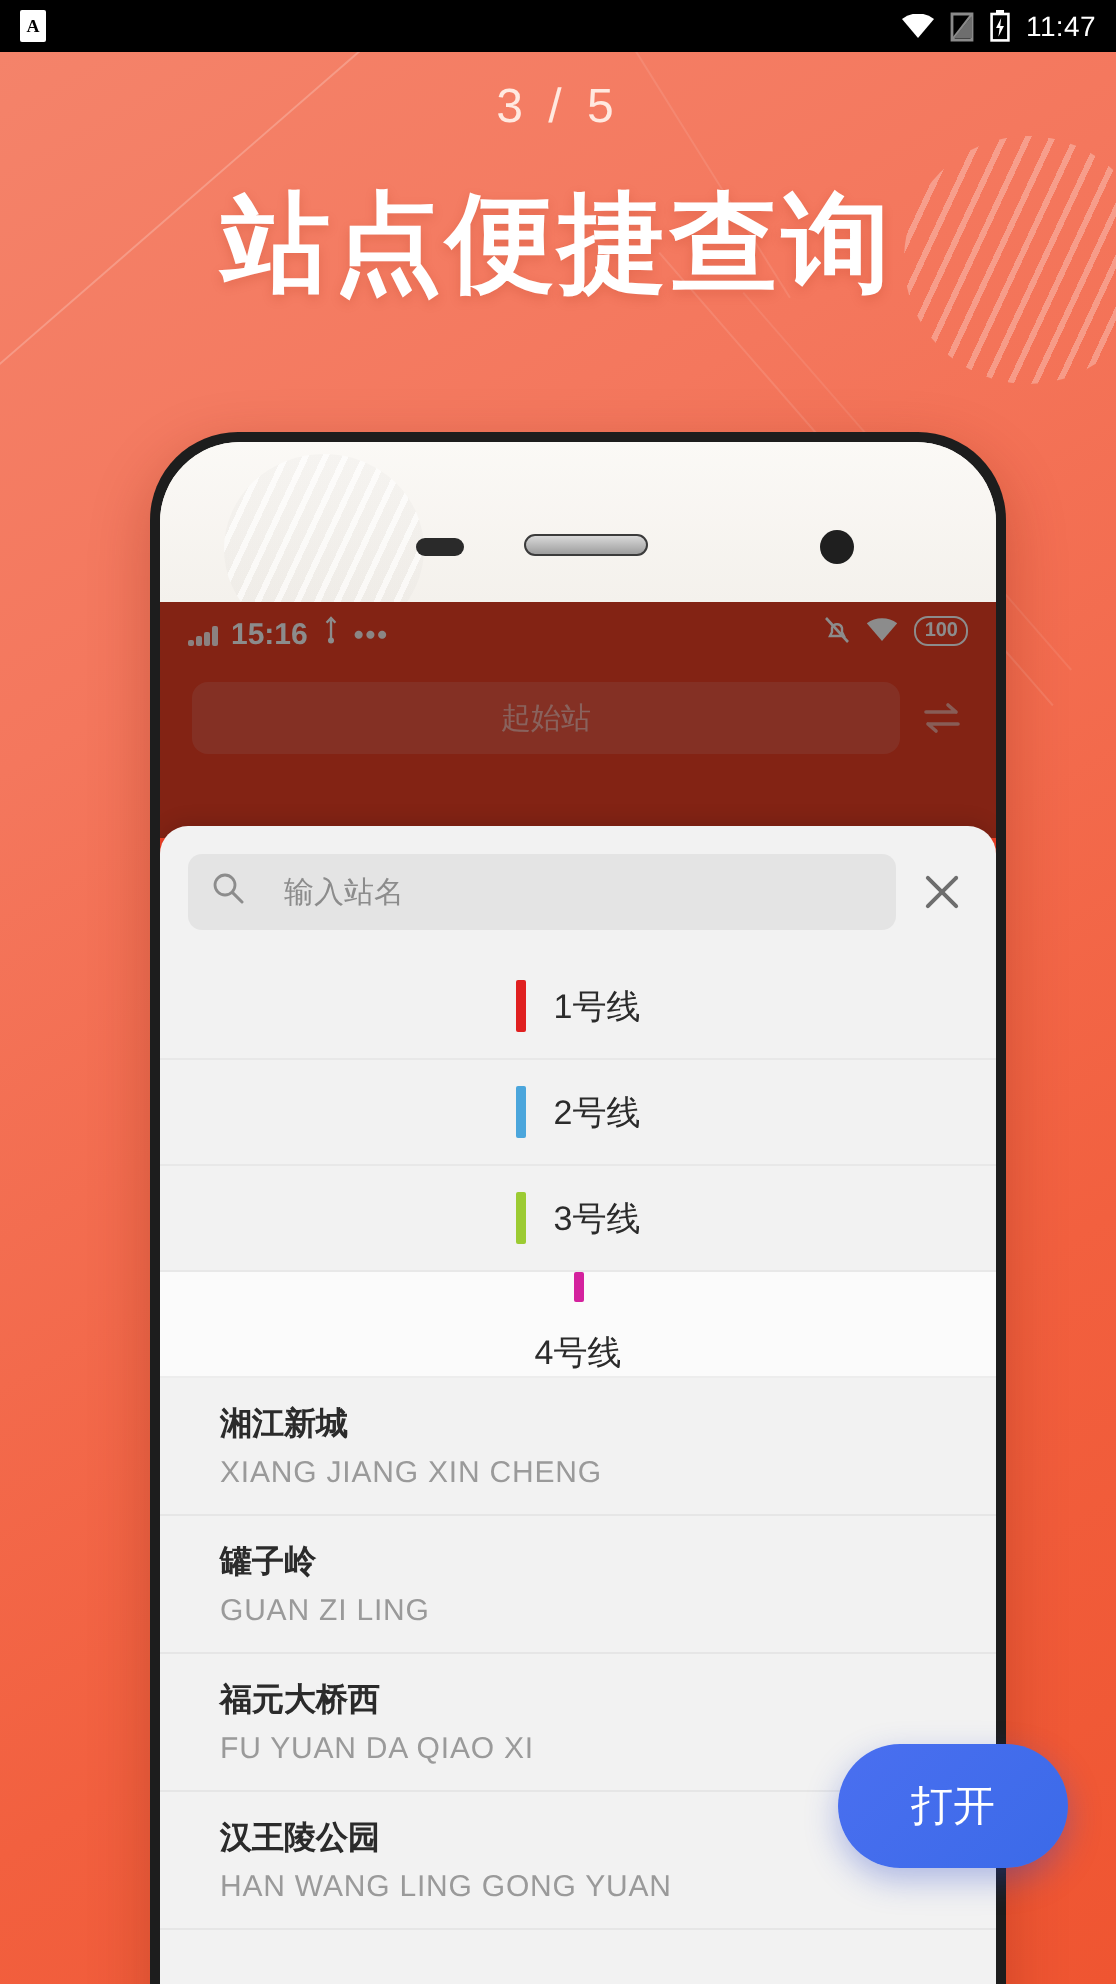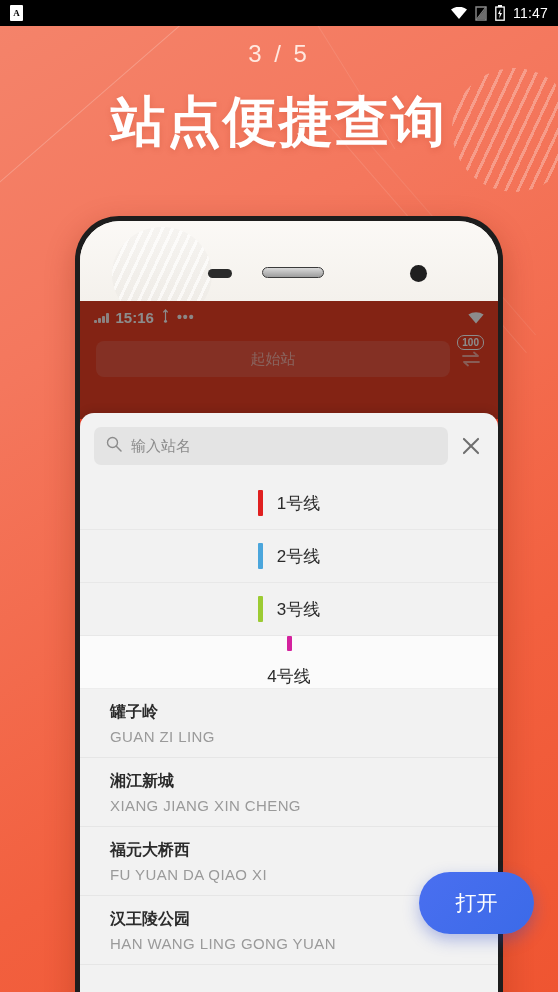--- a/index.html
+++ b/index.html
@@ -110,21 +110,21 @@
   
   .app-status{
     height:32px; display:flex; align-items:center; padding:0 14px;
     color:#ffffff; font-size:15px; gap:7px; font-weight:bold;
   }
   .bars{ display:flex; align-items:flex-end; gap:1.5px; height:11px; }
   .bars i{ display:block; width:2.5px; background:#fff; border-radius:1px; opacity:.9;}
   .bars i:nth-child(1){height:3px;} .bars i:nth-child(2){height:5px;}
   .bars i:nth-child(3){height:7px;} .bars i:nth-child(4){height:10px;}
   .dots3{ letter-spacing:1px; font-size:14px; opacity:.95; font-weight:bold;}
-  .app-status-right{ margin-left:auto; display:flex; align-items:flex-end; gap:8px;flex-direction:column;}
+  .app-status-right{ margin-left:auto; display:flex; align-items:flex-start; gap:8px;}
   .batt-pill{
     border:1.6px solid #fff; border-radius:7px; padding:0 4px; font-size:10px;
     line-height:13px; height:15px; font-weight:bold;
   }
 
   
   .selector{
     display:flex; align-items:center; gap:10px; padding:8px 16px 12px;
   }
   .sel-btn{
@@ -143,21 +143,21 @@
 
   
   .sheet{
     position:absolute; left:0; top:112px; width:418px; height:623px;
     background:#f2f2f2; border-radius:14px 14px 0 0; z-index:4;
     box-shadow:0 -2px 10px rgba(0,0,0,.12); overflow:hidden;
   }
   .search-row{ display:flex; align-items:center; padding:14px 14px 12px; gap:10px; }
   .search-box{
     flex:1; height:38px; background:#e4e4e4; border-radius:7px;
-    display:flex; align-items:center; padding:0 12px; gap:9px;
+    display:flex; align-items:center; padding:0 12px; gap:20px;
   }
   .search-box .ph{ color:#8c8c8c; font-size:15px; }
   .close-x{ width:26px; height:26px; position:relative; cursor:pointer; }
   .close-x::before,.close-x::after{
     content:""; position:absolute; left:2px; top:12px; width:22px; height:2px;
     background:#6e6e6e; border-radius:1px;
   }
   .close-x::before{ transform:rotate(45deg); }
   .close-x::after{ transform:rotate(-45deg); }
 
@@ -314,26 +314,26 @@
               <span class="line-name">3号线</span>
             </div>
             <div class="line-row active">
               <span class="line-bar" style="background:#d4229e"></span>
               <span class="line-name">4号线</span>
             </div>
           </div>
 
           <div>
             <div class="station-row">
+              <div class="station-cn">湘江新城</div>
+              <div class="station-en">XIANG JIANG XIN CHENG</div>
+            </div>
+            <div class="station-row">
               <div class="station-cn">罐子岭</div>
               <div class="station-en">GUAN ZI LING</div>
-            </div>
-            <div class="station-row">
-              <div class="station-cn">湘江新城</div>
-              <div class="station-en">XIANG JIANG XIN CHENG</div>
             </div>
             <div class="station-row">
               <div class="station-cn">福元大桥西</div>
               <div class="station-en">FU YUAN DA QIAO XI</div>
             </div>
             <div class="station-row">
               <div class="station-cn">汉王陵公园</div>
               <div class="station-en">HAN WANG LING GONG YUAN</div>
             </div>
           </div>

